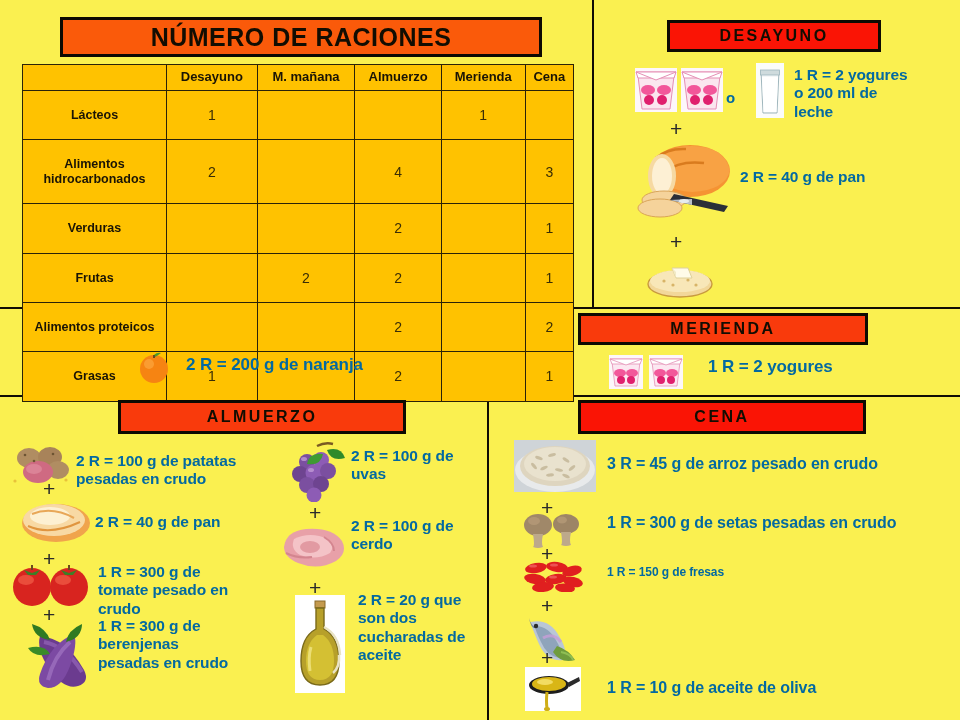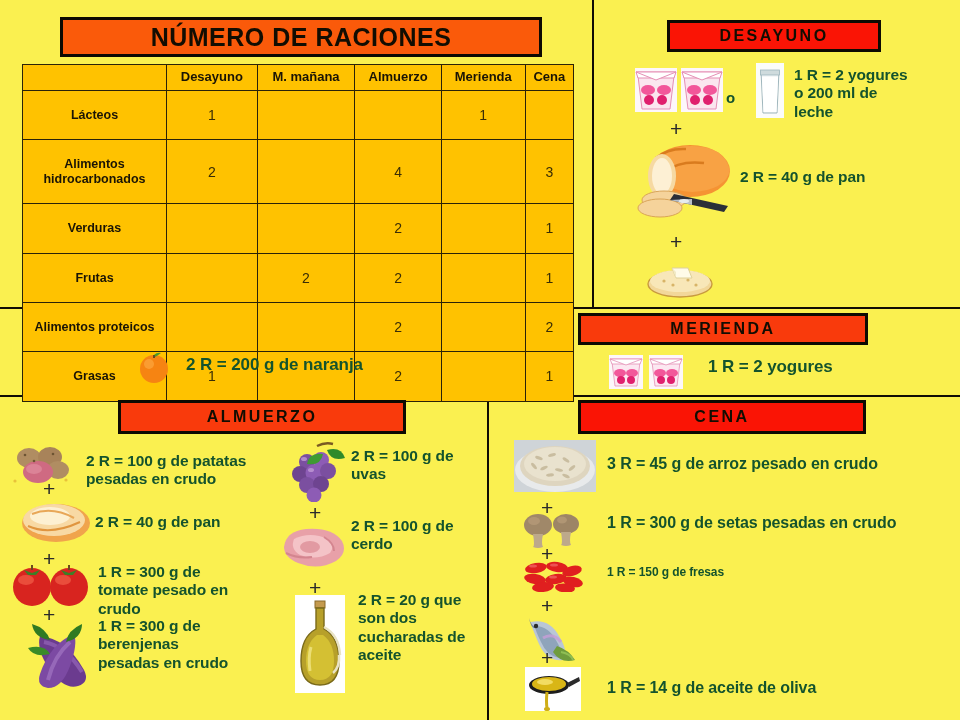--- a/index.html
+++ b/index.html
@@ -58,21 +58,21 @@
   .rtable td.rowh { font-weight: bold; font-size: 12.5px; padding: 17px 4px; text-align: center; }
   .rtable td.val { font-weight: normal; font-size: 14px; color: #3a2d05; }
   .r-h  { height: 26px; }
   .r-1  { height: 28px; }
   .r-2  { height: 46px; }
   .r-3  { height: 30px; }
   .r-4  { height: 28px; }
   .r-5  { height: 46px; }
   .r-6  { height: 30px; }
   .ftext {
-    font-size: 15.5px; font-weight: bold; color: #14532d;
+    font-size: 15.5px; font-weight: bold; color: #0369a1;
     line-height: 1.18; letter-spacing: -0.1px;
   }
   .plus {
     position: absolute;
     font-size: 21px; color: #2a2a2a; font-weight: 300;
     font-family: "Liberation Sans", sans-serif;
     line-height: 1;
   }
   .icon { position: absolute; }
 
@@ -286,21 +286,21 @@
       <ellipse cx="46" cy="26" rx="11" ry="9" fill="#b08d62"></ellipse>
       <ellipse cx="26" cy="28" rx="15" ry="11" fill="#cf6a82"></ellipse>
       <ellipse cx="22" cy="25" rx="8" ry="5" fill="#e08ea0" opacity="0.7"></ellipse>
       <circle cx="13" cy="11" r="1.3" fill="#6d5433"></circle>
       <circle cx="22" cy="17" r="1.3" fill="#6d5433"></circle>
       <circle cx="41" cy="10" r="1.3" fill="#6d5433"></circle>
       <circle cx="3" cy="37" r="1.6" fill="#e8c23a"></circle>
       <circle cx="54" cy="36" r="1.6" fill="#e8c23a"></circle>
     </svg>
   </div>
-  <div class="ftext" style="position:absolute; left:86px; top:452px; width:200px; white-space:pre-line;">2 R = 100 g de patatas
+  <div class="ftext" style="position:absolute; left:76px; top:452px; width:200px; white-space:pre-line;">2 R = 100 g de patatas
 pesadas en crudo</div>
 
   <div class="plus" style="left:43px; top:478px;">+</div>
 
   <div class="icon" style="left:20px; top:500px;">
     <svg class="ic" width="72" height="44" viewBox="0 0 72 44">
       <ellipse cx="36" cy="23" rx="34" ry="19" fill="#f0a44c"></ellipse>
       <ellipse cx="34" cy="20" rx="31" ry="16" fill="#f8d9a4"></ellipse>
       <ellipse cx="30" cy="16" rx="20" ry="9" fill="#fdf0d2"></ellipse>
       <path d="M12,14 q20,-8 42,4" stroke="#e8a758" stroke-width="2" fill="none"></path>
@@ -478,15 +478,15 @@
     <svg class="ic" width="56" height="44" viewBox="0 0 56 44">
       <rect x="0" y="0" width="56" height="44" fill="#ffffff"></rect>
       <ellipse cx="24" cy="18" rx="20" ry="9" fill="#1d1d1d"></ellipse>
       <ellipse cx="24" cy="17" rx="17" ry="7" fill="#d9b616"></ellipse>
       <ellipse cx="20" cy="15" rx="8" ry="3" fill="#f2dc62"></ellipse>
       <path d="M42,16 L54,10 L55,14 L44,20 Z" fill="#2b2b2b"></path>
       <path d="M22,25 q-1,10 0,16" stroke="#cfae18" stroke-width="3" fill="none"></path>
       <ellipse cx="22" cy="42" rx="3" ry="2" fill="#cfae18"></ellipse>
     </svg>
   </div>
-  <div class="ftext" style="position:absolute; left:607px; top:679px; font-size:16px;">1 R = 14 g de aceite de oliva</div>
+  <div class="ftext" style="position:absolute; left:607px; top:679px; font-size:16px;">1 R = 10 g de aceite de oliva</div>
 
 </div>
 
 </body></html>

